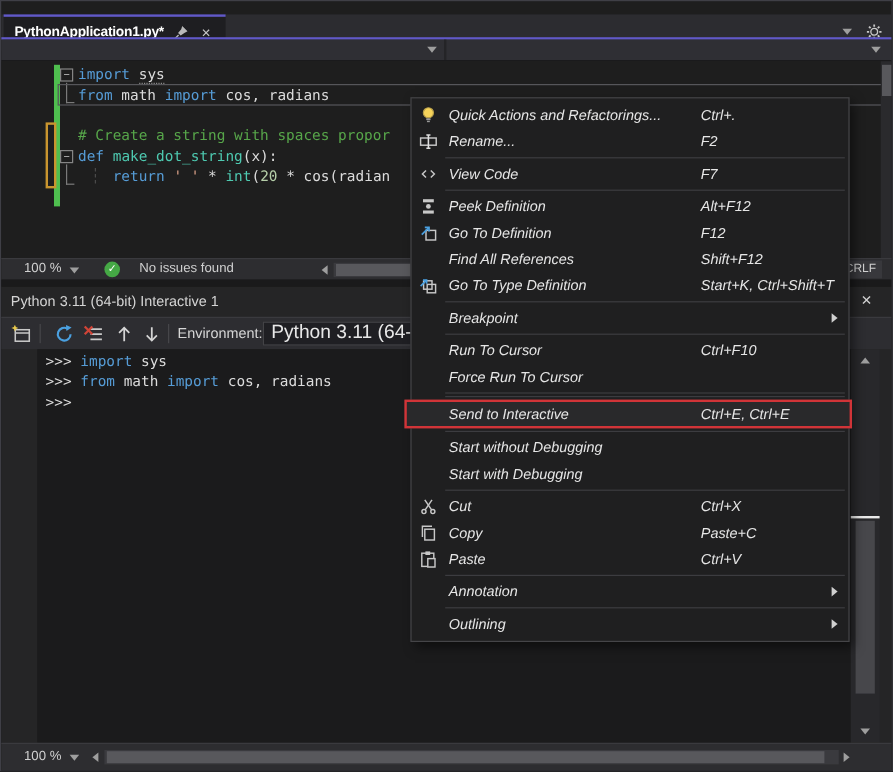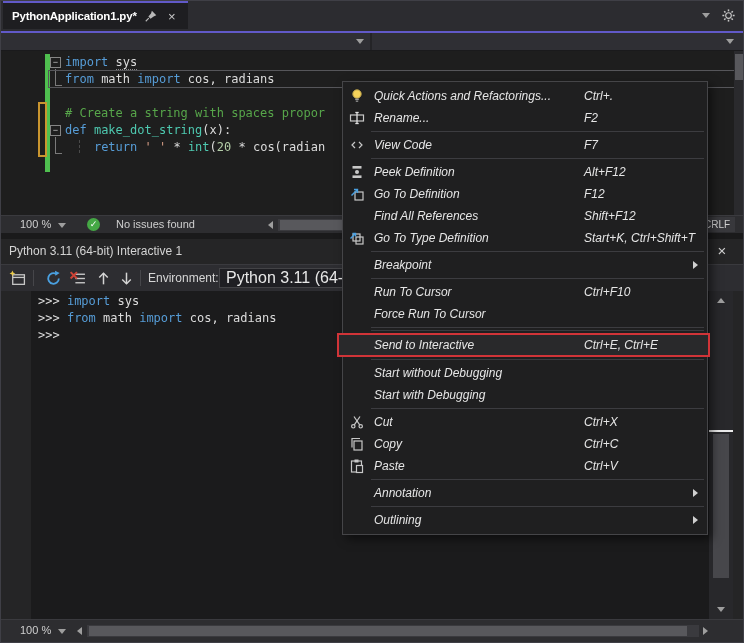--- a/index.html
+++ b/index.html
@@ -1,20 +1,20 @@
 <!DOCTYPE html>
 <html><head>
 <meta charset="utf-8">
 <style>
   html,body{margin:0;padding:0;background:#161617;}
   #window{position:relative;width:744px;height:643px;box-sizing:border-box;
     background:#1e1e1e;border:1px solid #3f3f46;overflow:hidden;
     font-family:"Liberation Sans",sans-serif;-webkit-font-smoothing:antialiased;}
   
-  .tabstrip{position:absolute;left:0;top:0;width:100%;height:30px;background:#2c2c30;}
+  .tabstrip{position:absolute;left:0;top:11px;width:100%;height:30px;background:#2c2c30;}
   .tab{position:absolute;left:2px;top:0;height:28px;background:#1e1e21;
     border-top:2px solid #6159c8;display:flex;align-items:center;gap:7px;
     padding:0 9px;box-sizing:border-box;}
   .tab-title{color:#ffffff;font-size:11.5px;font-weight:bold;letter-spacing:-0.2px;white-space:nowrap;}
   .tab-ico{width:14px;height:14px;display:inline-flex;align-items:center;justify-content:center;color:#c8c8c8;}
   .tabstrip-controls{position:absolute;right:7px;top:7px;display:flex;gap:11px;align-items:center;}
   .accent-line{position:absolute;left:0;top:30px;width:100%;height:2px;background:#6159c8;}
   
   .navbar{position:absolute;left:0;top:32px;width:100%;height:17px;background:#2f2f34;border-bottom:1px solid #1a1a1c;}
   .nav-half-left{position:absolute;left:0;top:0;width:371px;height:17px;border-right:2px solid #242427;box-sizing:border-box;}
@@ -295,21 +295,21 @@
             <circle cx="11.7" cy="12.3" r="1.7" stroke="#c8c8c8" stroke-width="1.2" fill="none"></circle>
             <line x1="5.3" y1="10.9" x2="11" y2="2.5" stroke="#c8c8c8" stroke-width="1.2"></line>
             <line x1="10.7" y1="10.9" x2="5" y2="2.5" stroke="#c8c8c8" stroke-width="1.2"></line>
           </svg>
         </span><span class="menu-label">Cut</span><span class="menu-shortcut">Ctrl+X</span></div>
       <div class="menu-item"><span class="menu-icon">
           <svg width="16" height="16" viewBox="0 0 16 16">
             <polyline points="3,11.5 3,2.5 11,2.5" stroke="#c8c8c8" stroke-width="1.2" fill="none"></polyline>
             <rect x="5" y="5" width="8" height="9" stroke="#c8c8c8" stroke-width="1.2" fill="none"></rect>
           </svg>
-        </span><span class="menu-label">Copy</span><span class="menu-shortcut">Ctrl+C</span></div>
+        </span><span class="menu-label">Copy</span><span class="menu-shortcut">Paste+C</span></div>
       <div class="menu-item"><span class="menu-icon">
           <svg width="16" height="16" viewBox="0 0 16 16">
             <rect x="2.5" y="3" width="10" height="11" stroke="#c8c8c8" stroke-width="1.2" fill="none"></rect>
             <rect x="5.5" y="1.5" width="4" height="3" fill="#c8c8c8"></rect>
             <rect x="7.5" y="7.5" width="6" height="7" fill="#1f1f20" stroke="#c8c8c8" stroke-width="1.2"></rect>
           </svg>
         </span><span class="menu-label">Paste</span><span class="menu-shortcut">Ctrl+V</span></div>
       <div class="menu-sep"></div>
       <div class="menu-item"><span class="menu-label">Annotation</span><span class="submenu-arrow"></span></div>
       <div class="menu-sep"></div>

